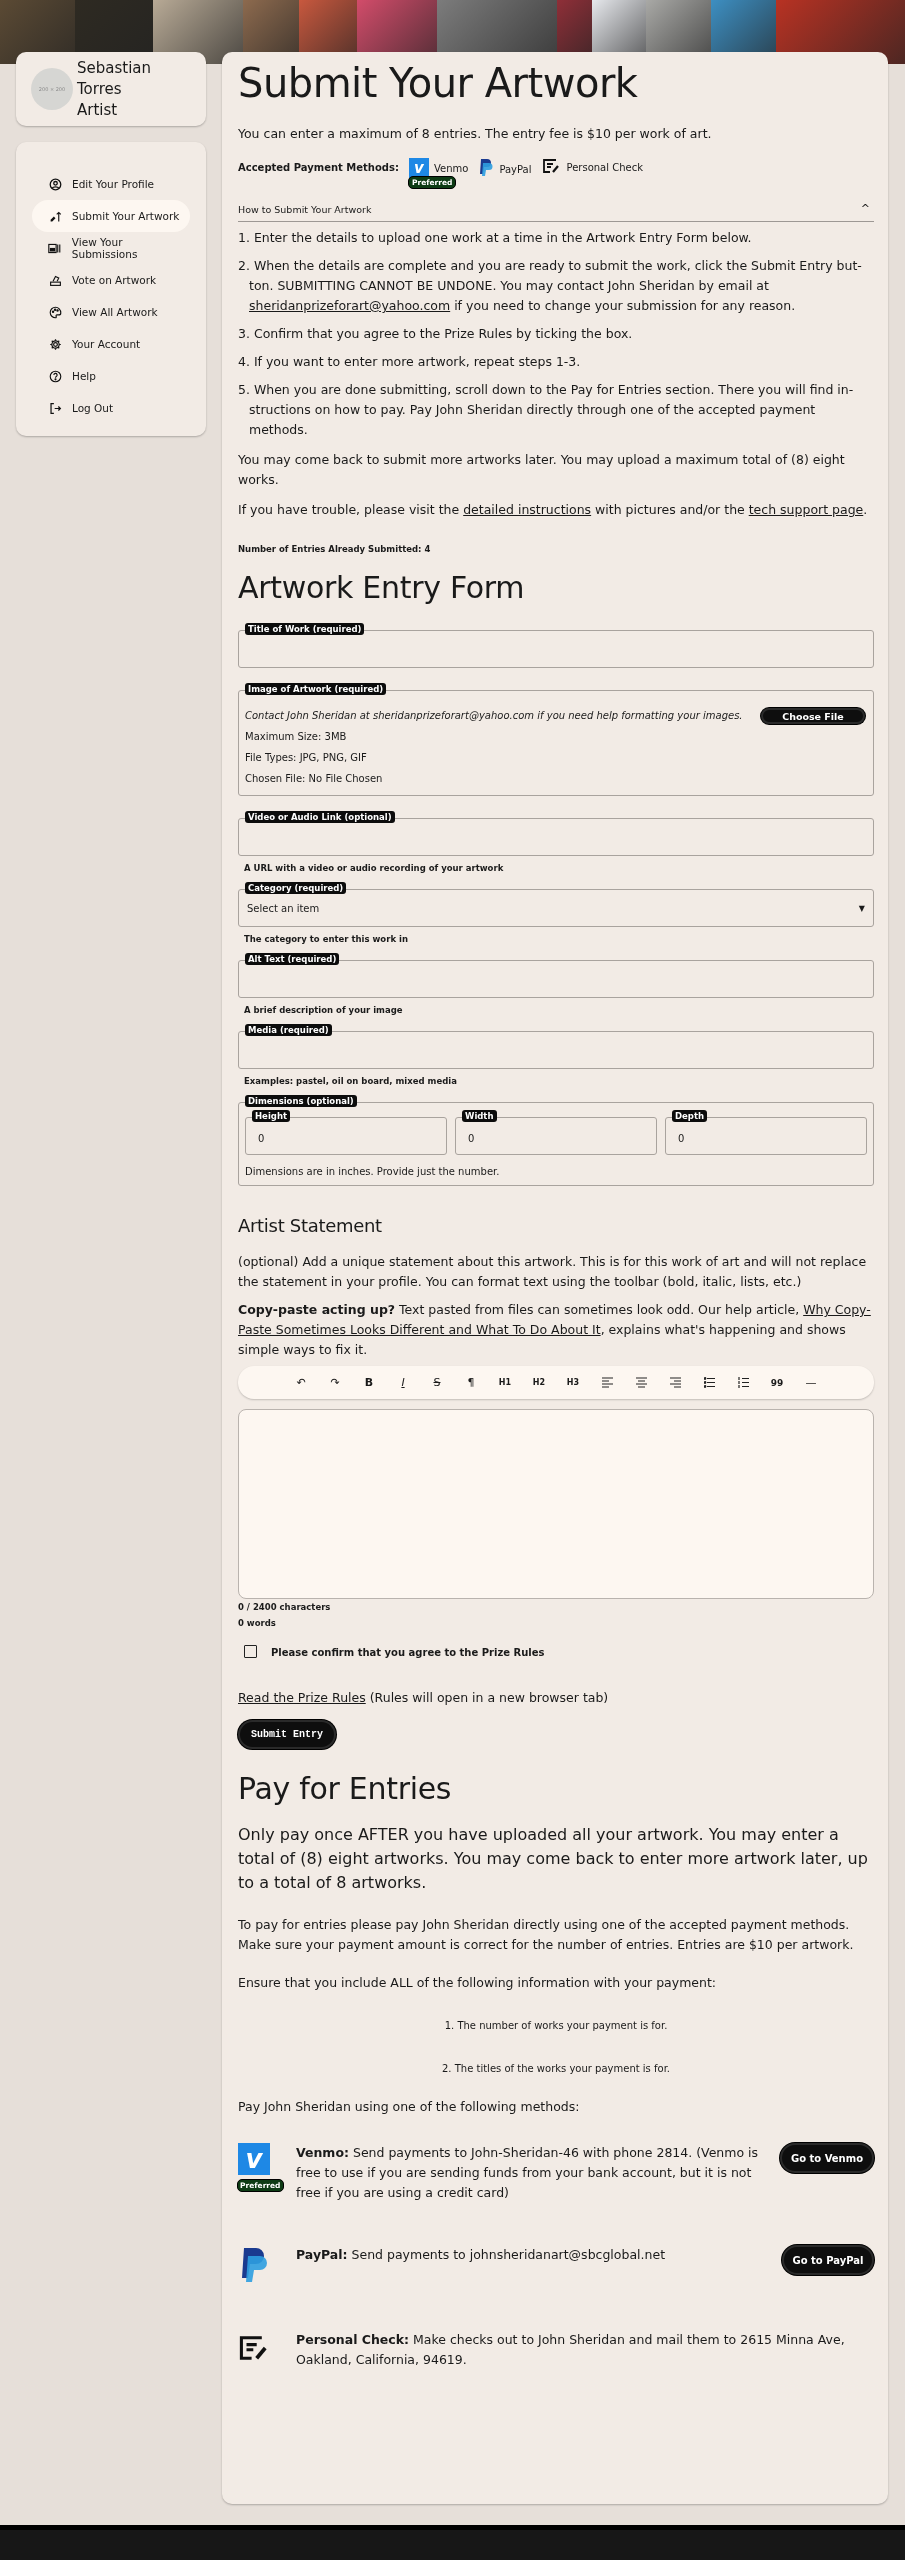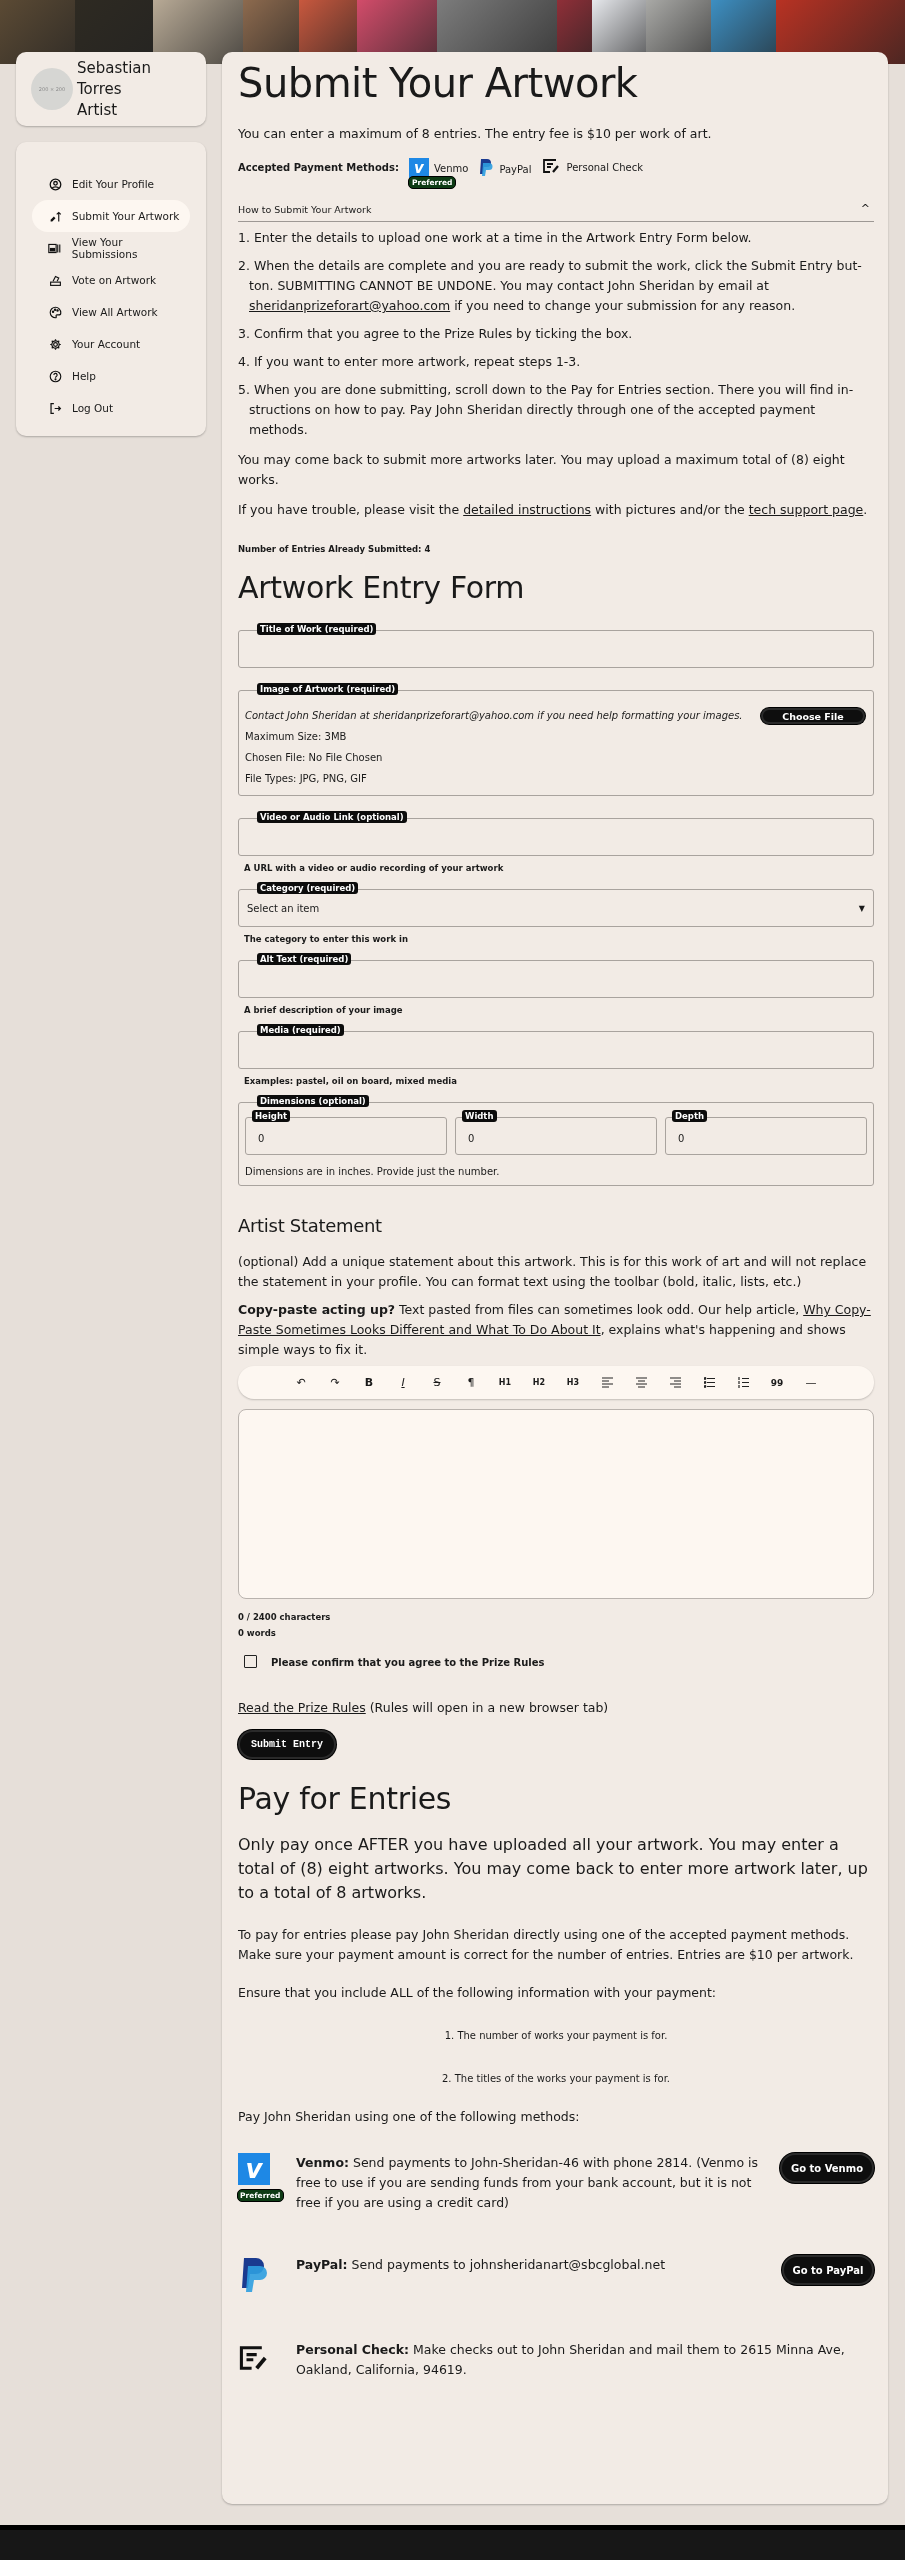--- a/index.html
+++ b/index.html
@@ -75,21 +75,21 @@
   .after-steps p + p { margin-top: 10px; }
 
   .entries-count { margin-top: 24px; }
 
   
   .fs {
     position: relative; border: 1px solid #a9a39e; border-radius: 3px;
     min-height: 38px; margin-top: 19px; background: transparent;
   }
   .fs .legend {
-    position: absolute; top: -8px; left: 18px; background: #0c0c0c; color: #fff;
+    position: absolute; top: -8px; left: 6px; background: #0c0c0c; color: #fff;
     font-size: 8.5px; font-weight: 700; padding: 1px 3px; border-radius: 3px;
   }
   .fs.select { height: 38px; display:flex; align-items:center; justify-content:space-between; padding: 0 8px; font-size: 10px; }
   .hint { font-size: 8.5px; font-weight: 700; margin-top: 7px; margin-left: 6px; }
   .image-fs { padding: 14px 6px 6px; font-size: 10px; }
   .image-fs .row { line-height: 21px; }
   .image-fs .italic { font-style: italic; }
   .btn {
     background: #0e0e0e; color: #fff; border-radius: 14px; font-size: 9.5px; font-weight: 700;
     display: inline-flex; align-items: center; justify-content: center; border: 2px solid #2a2a2a;
@@ -103,21 +103,21 @@
   .dim-note { font-size: 10px; margin-top: 10px; line-height: 14px; }
 
   .artist-h { margin-top: 22px; }
   .toolbar {
     margin-top: 6px; height: 33px; background: #fdf7f1; border-radius: 16px;
     box-shadow: 0 1px 2px rgba(0,0,0,0.2); display: flex; align-items: center; padding-left: 46px;
   }
   .tb { width: 34px; height: 24px; display: flex; align-items: center; justify-content: center; font-size: 11px; cursor: pointer; }
   .tb.hx { font-size: 8px; font-weight: 700; }
   .editor { margin-top: 10px; height: 190px; background: #fdf7f1; border: 1px solid #b9b3ae; border-radius: 8px; }
-  .counter { font-size: 8.5px; font-weight: 700; line-height: 16px; margin-top: 10px; }
+  .counter { font-size: 8.5px; font-weight: 700; line-height: 16px; }
   .confirm { display: flex; align-items: flex-end; margin-top: 14px; margin-left: 6px; font-size: 10px; font-weight: bold; }
   .checkbox { width: 13px; height: 13px; border: 1.5px solid #222; border-radius: 1px; margin-right: 14px; cursor: pointer; }
   .rules-link { margin-top: 30px; font-size: 12.5px; }
   .submit-btn { margin-top: 12px; width: 98px; height: 29px; border-radius: 15px; font-size: 10px; font-family: Liberation Mono, monospace; }
 
   .pay-h { margin-top: 20px; }
   .pay-lead { font-size: 16px; line-height: 24px; margin-top: 14px; }
   .pay-p { margin-top: 18px; }
   ol.pay-list { list-style: none; margin-top: 20px; }
   ol.pay-list li { font-size: 10px; line-height: 20px; margin-top: 23px; text-align: center; }
@@ -294,22 +294,22 @@
     
     <div class="fs" style="margin-top:22px;">
       <span class="legend">Title of Work (required)</span>
     </div>
 
     
     <div class="fs image-fs" style="margin-top:22px;">
       <span class="legend">Image of Artwork (required)</span>
       <div class="row italic">Contact John Sheridan at sheridanprizeforart@yahoo.com if you need help formatting your images.</div>
       <div class="row">Maximum Size: 3MB</div>
+      <div class="row">File Types: JPG, PNG, GIF</div>
       <div class="row">Chosen File: No File Chosen</div>
-      <div class="row">File Types: JPG, PNG, GIF</div>
       <span class="btn choose-btn">Choose File</span>
     </div>
 
     
     <div class="fs" style="margin-top:22px;">
       <span class="legend">Video or Audio Link (optional)</span>
     </div>
     <div class="hint">A URL with a video or audio recording of your artwork</div>
 
     

